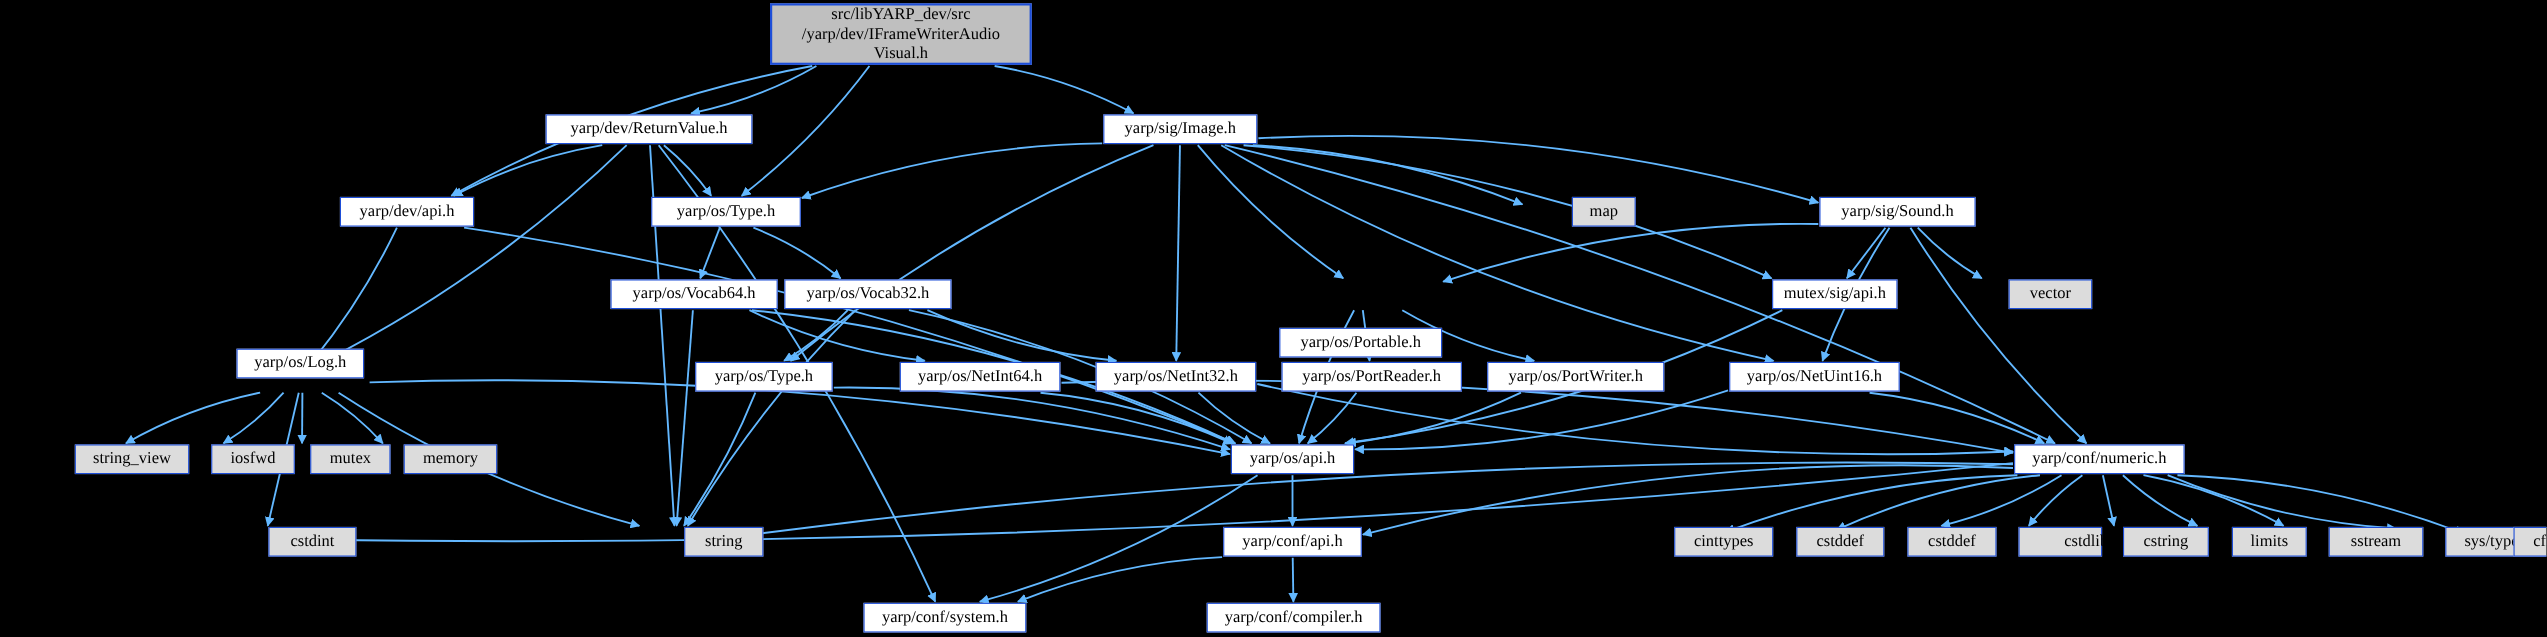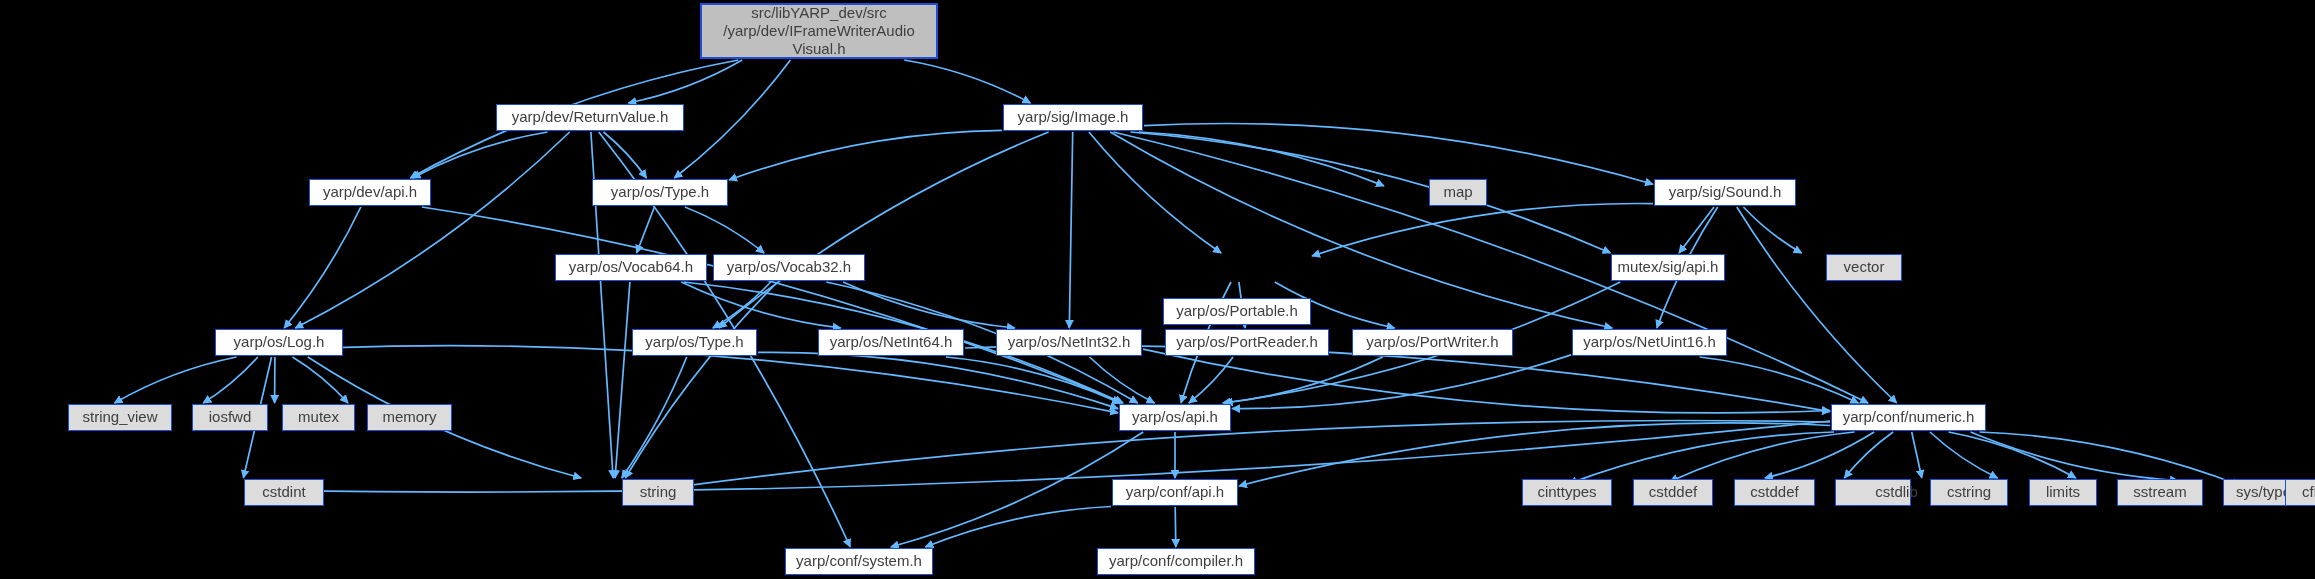--- a/index.html
+++ b/index.html
@@ -1,21 +1,21 @@
 <!DOCTYPE html>
 <html><head>
 <meta charset="utf-8">
 <style>
   html,body{margin:0;padding:0;background:#000;}
   #graph-root{position:relative;width:2315px;height:579px;background:#000;
     font-family:"Liberation Sans", sans-serif;overflow:hidden;}
   #edge-layer{position:absolute;left:0;top:0;width:2315px;height:579px;}
   .node{position:absolute;box-sizing:border-box;display:flex;align-items:center;
     justify-content:center;text-align:center;border:1px solid #1d4ed8;
-    color:#404040;line-height:1.22;white-space:pre-line;z-index:5;}
+    color:#000000;line-height:1.22;white-space:pre-line;z-index:5;font-family:Liberation Serif, serif;}
   .node.n-white{background:#ffffff;}
   .node.n-gray{background:#bfbfbf;}
   .node.n-sys{background:#dcdcdc;margin-left:44px;}
   .node.root{border-width:2px;}
 </style>
 </head>
 <body>
 
 <div id="graph-root">
   <svg id="edge-layer" viewBox="0 0 2315 579" xmlns="http://www.w3.org/2000/svg">
@@ -103,21 +103,21 @@
     <div class="node n-white" style="left: 1003px; top: 104px; width: 140px; height: 27px; font-size: 15px;">yarp/sig/Image.h</div>
     <div class="node n-white" style="left: 309px; top: 179px; width: 122px; height: 27px; font-size: 15px;">yarp/dev/api.h</div>
     <div class="node n-white" style="left: 592px; top: 179px; width: 136px; height: 27px; font-size: 15px;">yarp/os/Type.h</div>
     <div class="node n-sys" style="left: 1385px; top: 179px; width: 58px; height: 27px; font-size: 15px;">map</div>
     <div class="node n-white" style="left: 1654px; top: 179px; width: 142px; height: 27px; font-size: 15px;">yarp/sig/Sound.h</div>
     <div class="node n-white" style="left: 555px; top: 254px; width: 152px; height: 27px; font-size: 15px;">yarp/os/Vocab64.h</div>
     <div class="node n-white" style="left: 713px; top: 254px; width: 152px; height: 27px; font-size: 15px;">yarp/os/Vocab32.h</div>
     <div class="node n-white" style="left: 1163px; top: 254px; width: 148px; height: 27px; font-size: 15px; margin-top: 44px;">yarp/os/Portable.h</div>
     <div class="node n-white" style="left: 1611px; top: 254px; width: 114px; height: 27px; font-size: 15px;">mutex/sig/api.h</div>
     <div class="node n-sys" style="left: 1782px; top: 254px; width: 76px; height: 27px; font-size: 15px;">vector</div>
-    <div class="node n-white" style="left: 215px; top: 329px; width: 128px; height: 27px; font-size: 15px;">yarp/os/Log.h</div>
+    <div class="node n-white" style="left: 215px; top: 317px; width: 116px; height: 27px; font-size: 15px;">yarp/os/Log.h</div>
     <div class="node n-white" style="left: 632px; top: 329px; width: 125px; height: 27px; font-size: 15px;">yarp/os/Type.h</div>
     <div class="node n-white" style="left: 818px; top: 329px; width: 146px; height: 27px; font-size: 15px;">yarp/os/NetInt64.h</div>
     <div class="node n-white" style="left: 996px; top: 329px; width: 146px; height: 27px; font-size: 15px;">yarp/os/NetInt32.h</div>
     <div class="node n-white" style="left: 1165px; top: 329px; width: 164px; height: 27px; font-size: 15px;">yarp/os/PortReader.h</div>
     <div class="node n-white" style="left: 1352px; top: 329px; width: 161px; height: 27px; font-size: 15px;">yarp/os/PortWriter.h</div>
     <div class="node n-white" style="left: 1572px; top: 329px; width: 155px; height: 27px; font-size: 15px;">yarp/os/NetUint16.h</div>
     <div class="node n-sys" style="left: 24px; top: 404px; width: 104px; height: 27px; font-size: 15px;">string_view</div>
     <div class="node n-sys" style="left: 148px; top: 404px; width: 76px; height: 27px; font-size: 15px;">iosfwd</div>
     <div class="node n-sys" style="left: 238px; top: 404px; width: 73px; height: 27px; font-size: 15px;">mutex</div>
     <div class="node n-sys" style="left: 323px; top: 404px; width: 85px; height: 27px; font-size: 15px;">memory</div>

